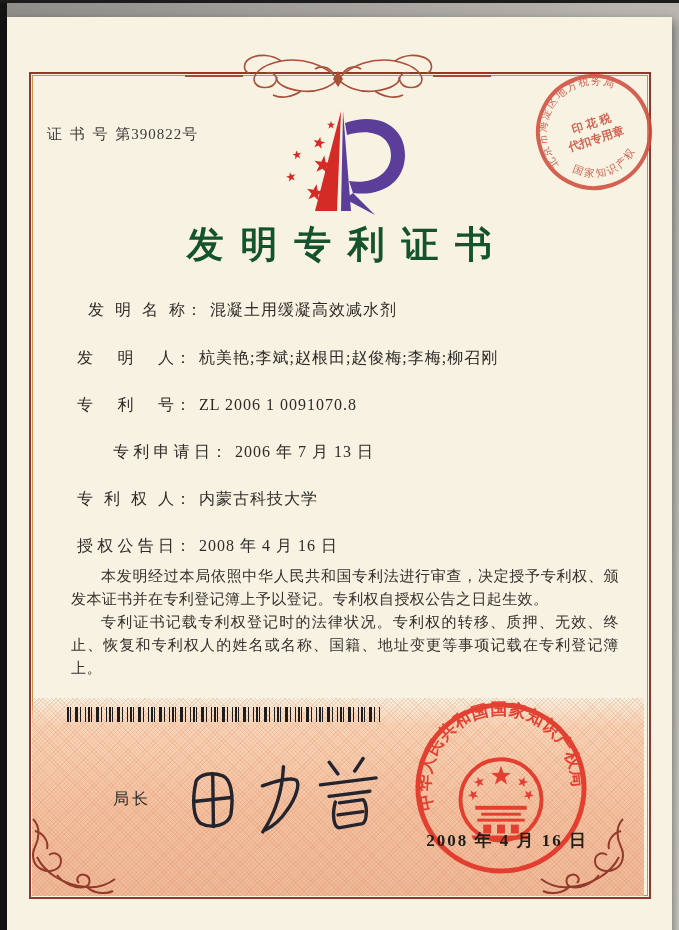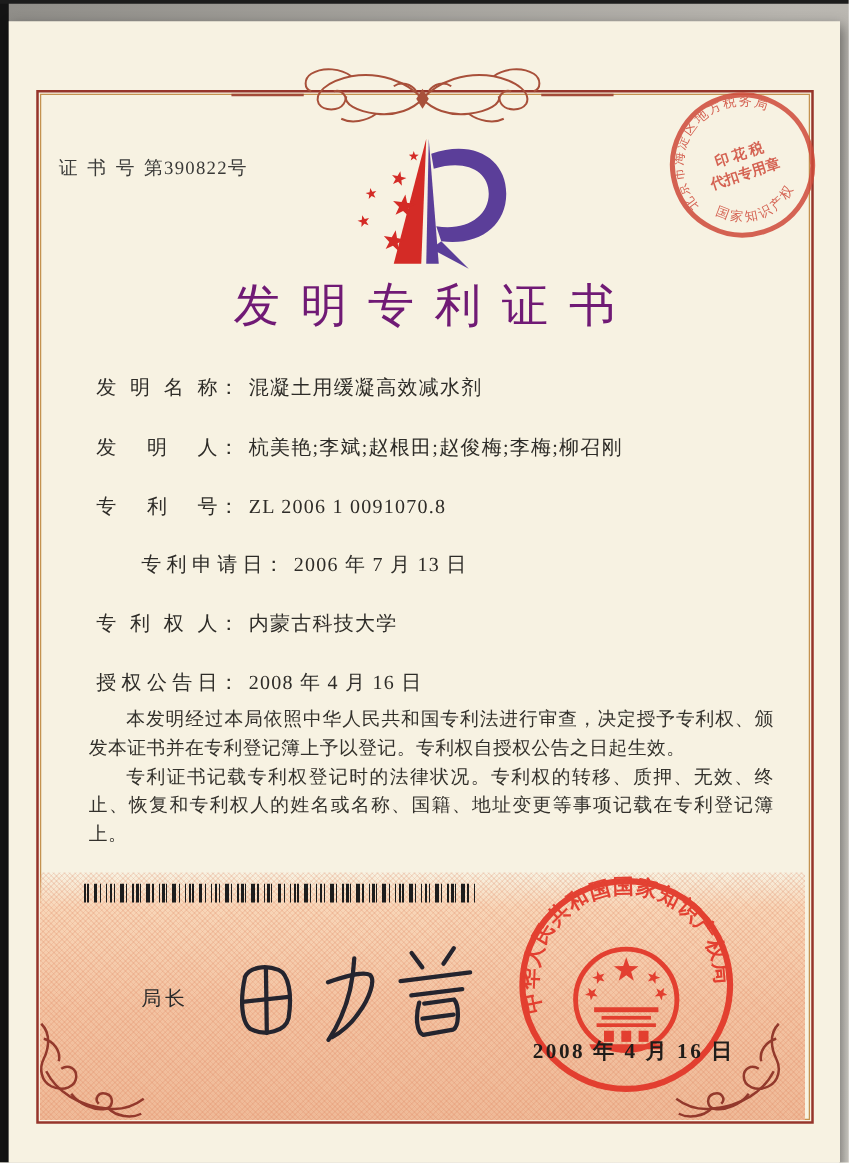--- a/index.html
+++ b/index.html
@@ -26,29 +26,29 @@
     background:
       repeating-linear-gradient(45deg, rgba(219,122,84,.17) 0 1px, rgba(0,0,0,0) 1px 3px),
       repeating-linear-gradient(-45deg, rgba(219,122,84,.17) 0 1px, rgba(0,0,0,0) 1px 3px),
       linear-gradient(180deg, rgba(248,222,201,0) 0%, #f8d6b8 14%, #f3c3a2 55%, #efba98 100%);
   }
   .cert-no{position:absolute;left:40px;top:108px;font-size:15px;color:#3a3a38;letter-spacing:2px;}
   .cert-no .num{letter-spacing:1px;}
   .logo{position:absolute;left:272px;top:90px;width:146px;height:112px;}
   .title{
     position:absolute;left:0;top:203px;width:100%;text-align:center;
-    font-size:37px;font-weight:normal;color:#701a75;
+    font-size:37px;font-weight:bold;color:#14532d;
     letter-spacing:0.45em;text-indent:0.45em;
   }
   .fields{position:absolute;left:70px;top:283px;width:520px;}
   .field-row{position:absolute;left:0;font-size:16px;color:#2e2c28;white-space:nowrap;}
   .field-row .lbl{display:inline-block;width:98px;text-align:justify;text-align-last:justify;letter-spacing:1px;}
   .field-row .colon{display:inline-block;margin-right:8px;}
   .field-row .val{letter-spacing:1px;}
-  .r0{top:0;} .r1{top:48px;} .r2{top:95px;} .r3{top:142px;margin-left:36px;} .r4{top:189px;} .r5{top:236px;}
+  .r0{top:0;margin-left:11px;} .r1{top:48px;} .r2{top:95px;} .r3{top:142px;margin-left:36px;} .r4{top:189px;} .r5{top:236px;}
   .body-text{
     position:absolute;left:64px;top:548px;width:548px;
     font-size:15px;line-height:23px;color:#33312c;text-align:justify;letter-spacing:.4px;
   }
   .body-text p{margin:0;text-indent:2em;}
   .barcode{
     position:absolute;left:60px;top:690px;width:314px;height:15px;
     background:repeating-linear-gradient(90deg,
       #1d1d1d 0 2px, rgba(0,0,0,0) 2px 3px,
       #1d1d1d 3px 4px, rgba(0,0,0,0) 4px 8px,

